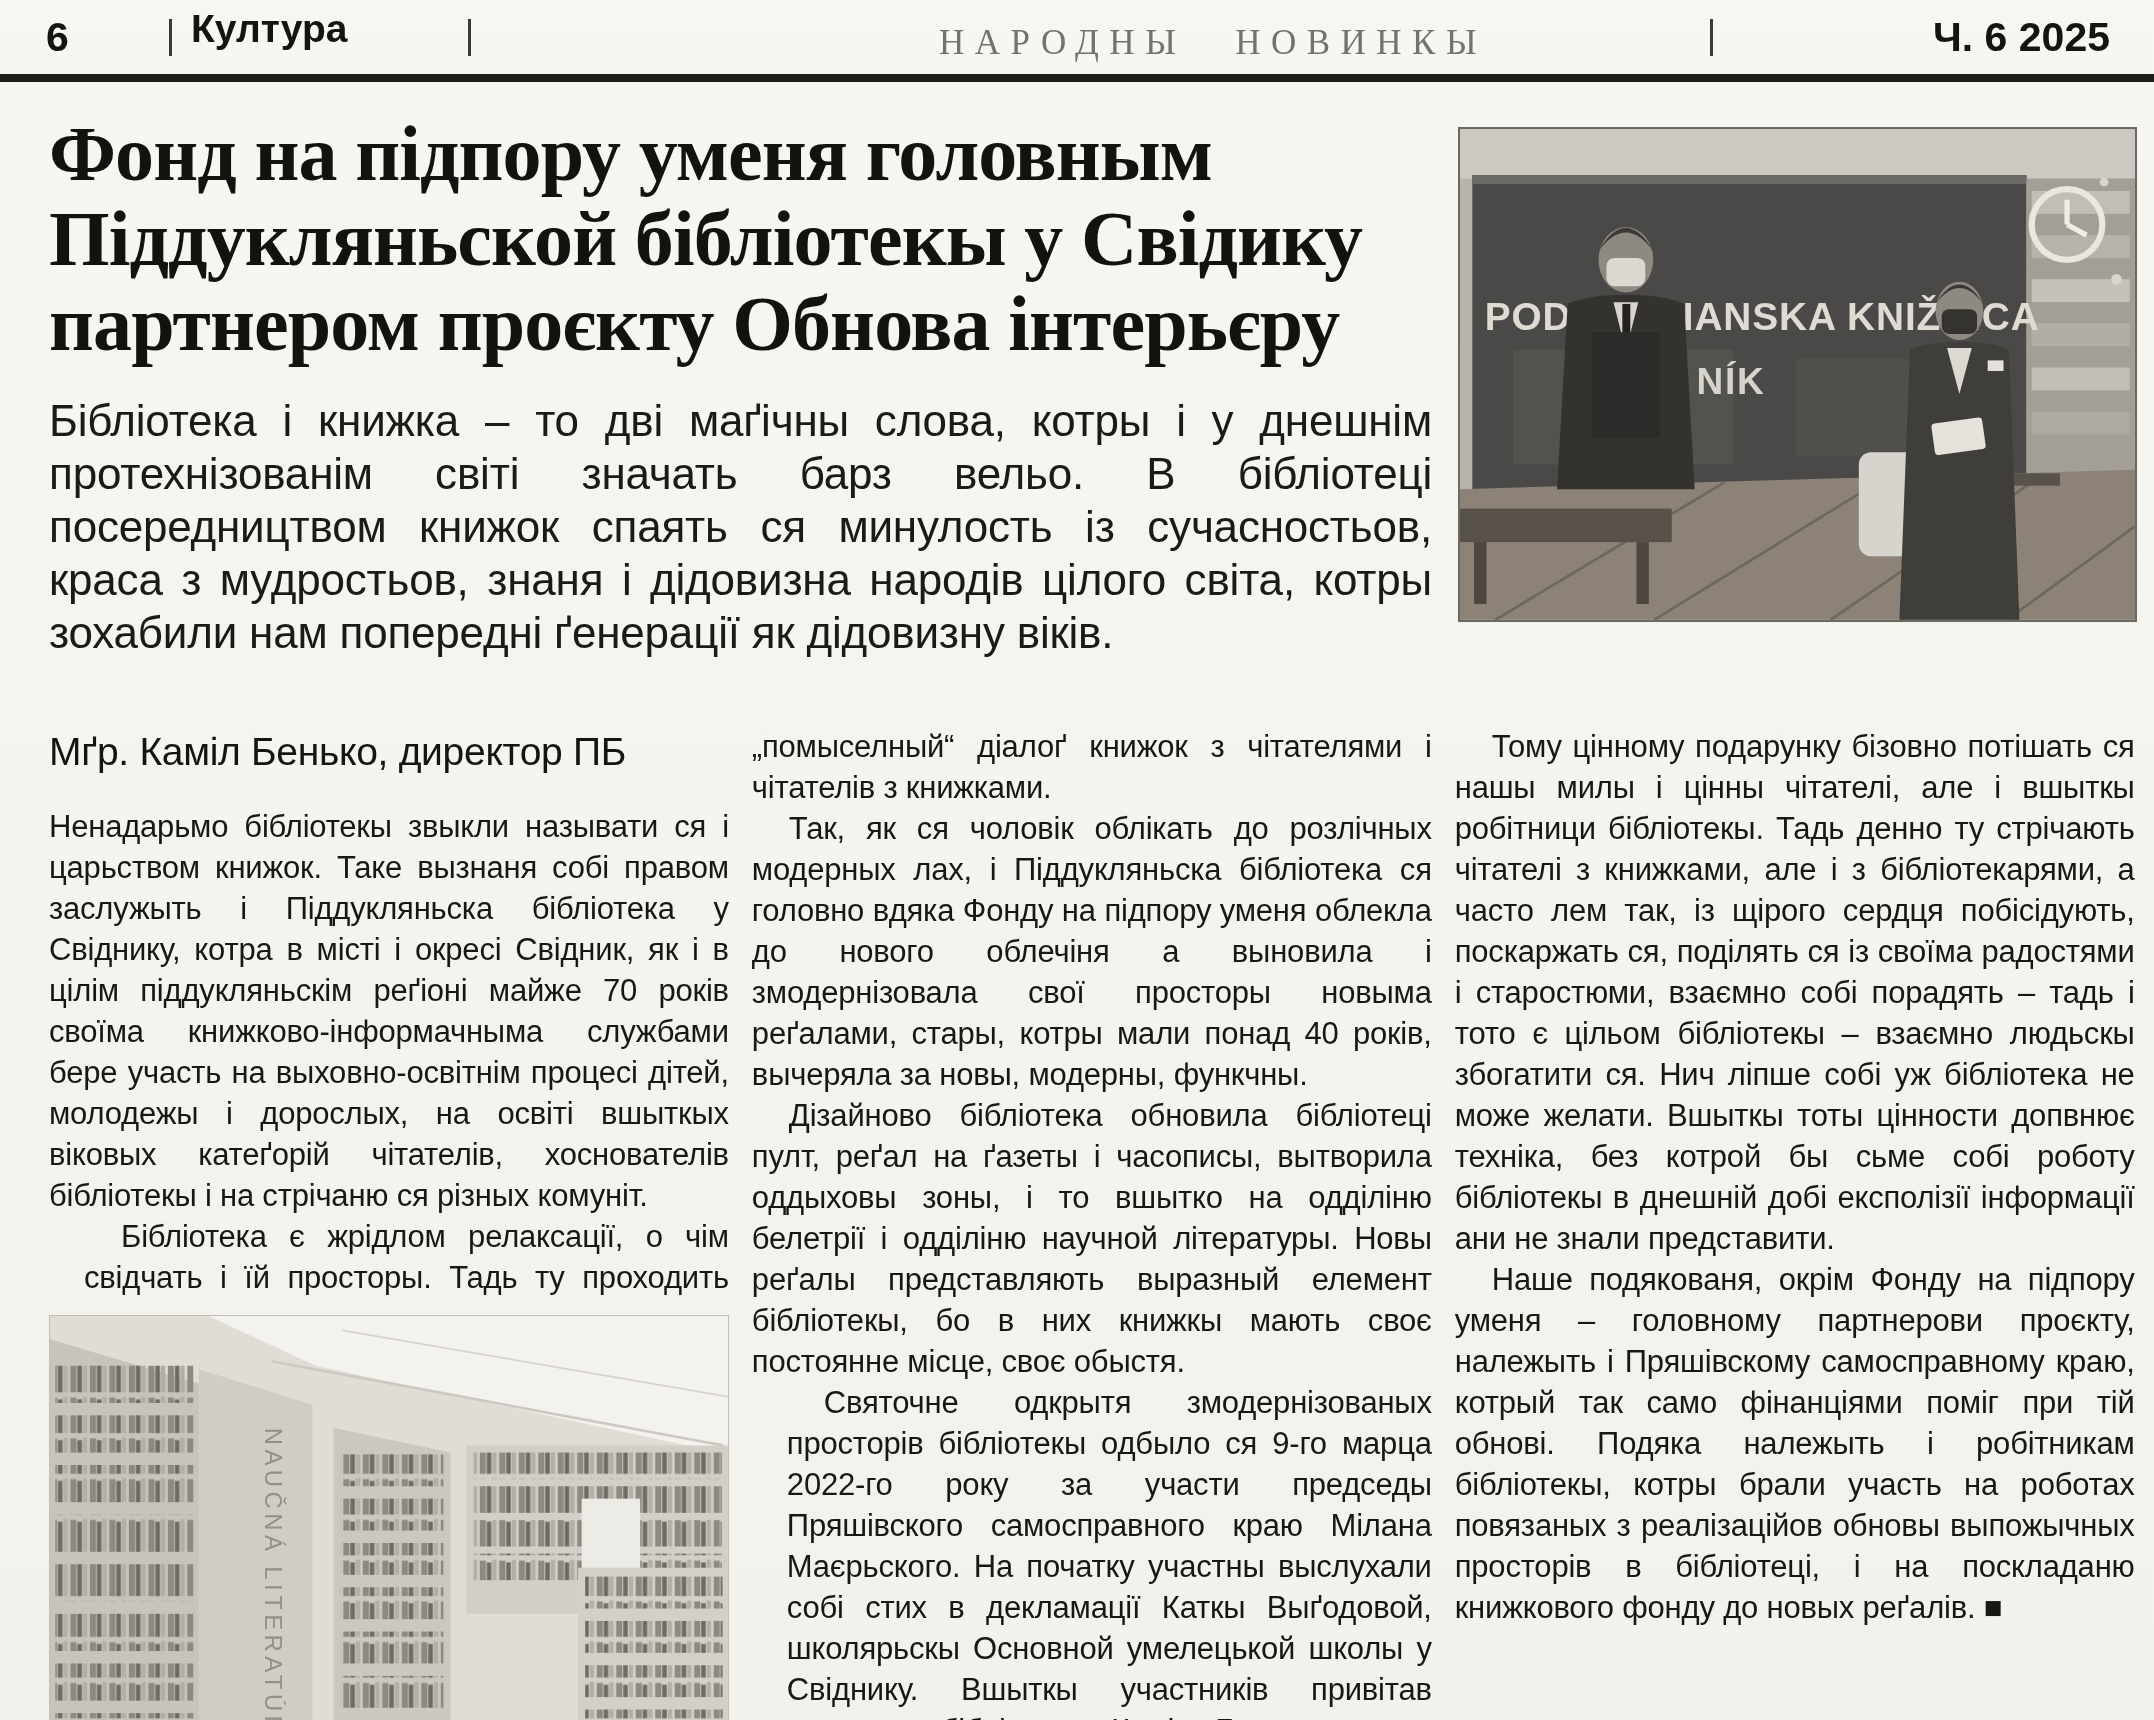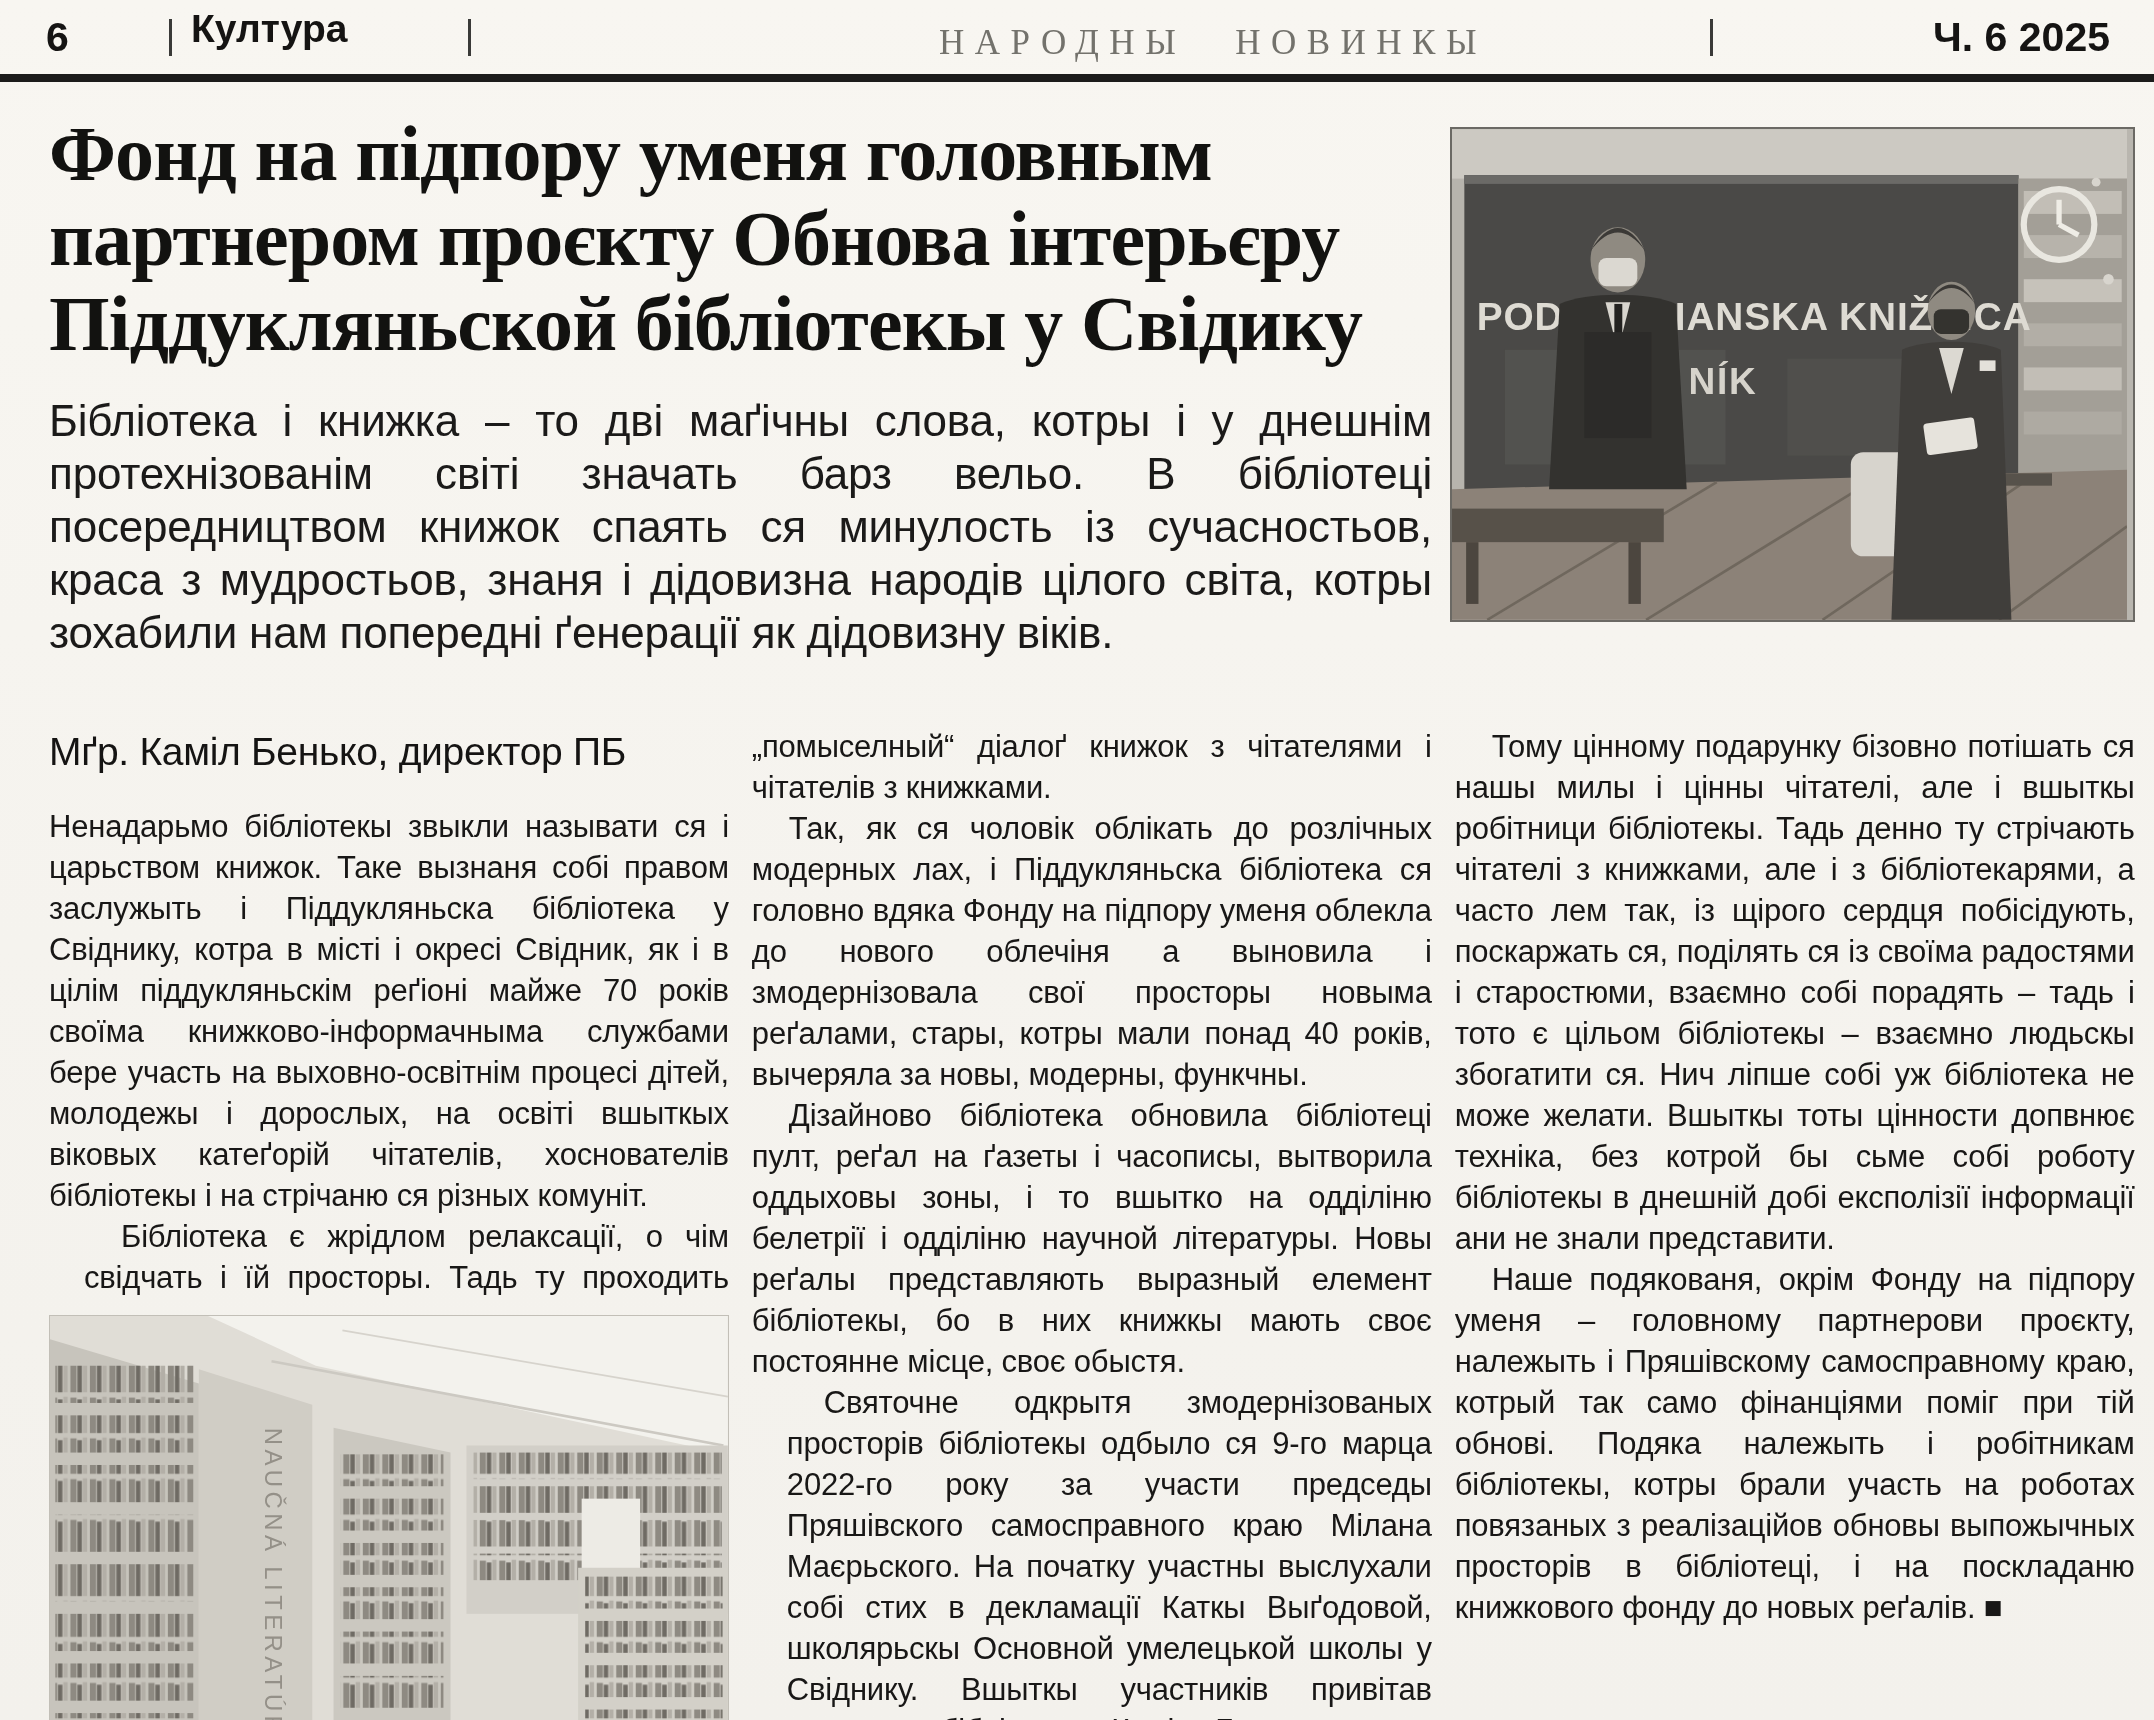--- a/index.html
+++ b/index.html
@@ -18,21 +18,21 @@
   .hdr-masthead{
     left:1213px;top:23px;transform:translateX(-50%);
     font-family:"Liberation Serif",serif;font-size:35px;color:#73726c;
     letter-spacing:0.30em;word-spacing:0.85em;
   }
   .hdr-issue{right:44px;top:14px;font-size:41px;font-weight:bold;}
   .hdr-rule{position:absolute;left:0;right:0;top:74px;height:8px;background:#1c1c1b;}
 
   
   .content{position:absolute;left:49px;right:19.4px;top:92px;bottom:0;}
-  .hero{display:flex;gap:18px;}
+  .hero{display:flex;gap:26px;}
   .hero-left{width:1383px;flex:0 0 auto;}
   .headline{
     margin:19.4px 0 0 0;font-family:"Liberation Serif",serif;font-weight:bold;
     font-size:78px;line-height:85px;letter-spacing:-0.9px;color:#121210;
   }
   .headline .hl-line{display:block;}
   .lead{
     margin-top:28px;font-size:44px;line-height:53px;text-align:justify;
     color:#1b1a19;letter-spacing:-0.2px;
   }
@@ -72,22 +72,22 @@
     <div class="hdr-item hdr-issue">Ч. 6 2025</div>
     <div class="hdr-rule"></div>
   </div>
 
   <div class="content">
 
     <div class="hero">
       <div class="hero-left">
         <h1 class="headline">
           <span class="hl-line">Фонд на підпору уменя головным</span>
+          <span class="hl-line">Піддукляньской бібліотекы у Свідику</span>
           <span class="hl-line">партнером проєкту Обнова інтерьєру</span>
-          <span class="hl-line">Піддукляньской бібліотекы у Свідику</span>
         </h1>
         <p class="lead">Бібліотека і книжка – то дві маґічны слова, котры і у днешнім протехнізованім світі значать барз вельо. В бібліотеці посередництвом книжок спаять ся минулость із сучасностьов, краса з мудростьов, знаня і дідовизна народів цілого світа, котры зохабили нам попередні ґенерації як дідовизну віків.</p>
       </div>
 
       <div class="hero-right">
         <div class="photo-frame">
           <svg viewBox="0 0 765 556" width="675" height="491">
 
             <rect x="0" y="0" width="765" height="556" fill="#b7b4ad"></rect>
             <rect x="0" y="0" width="765" height="56" fill="#ccc9c2"></rect>

